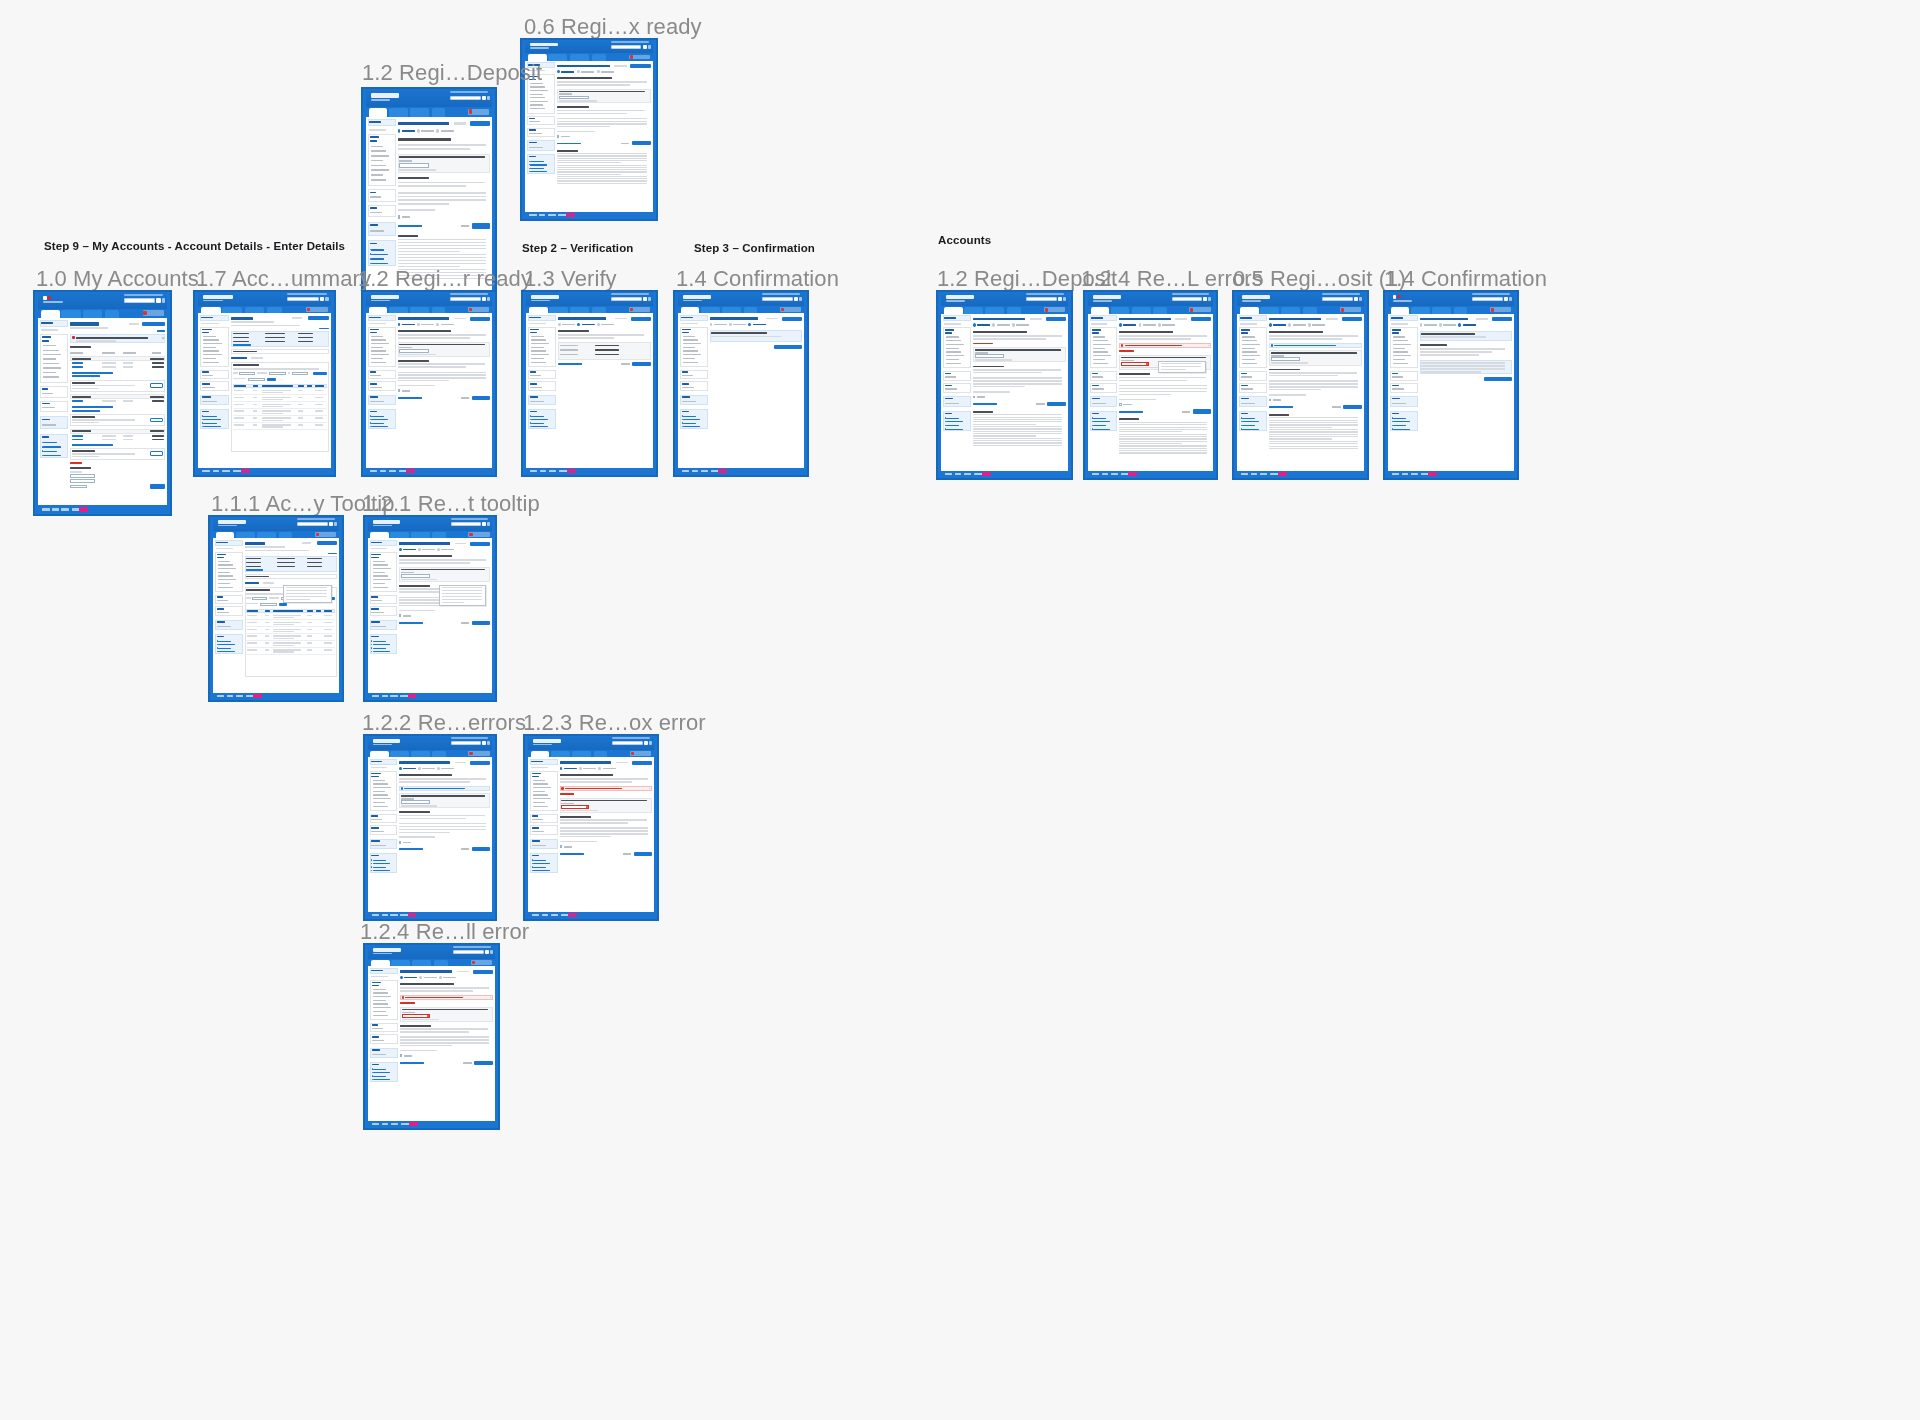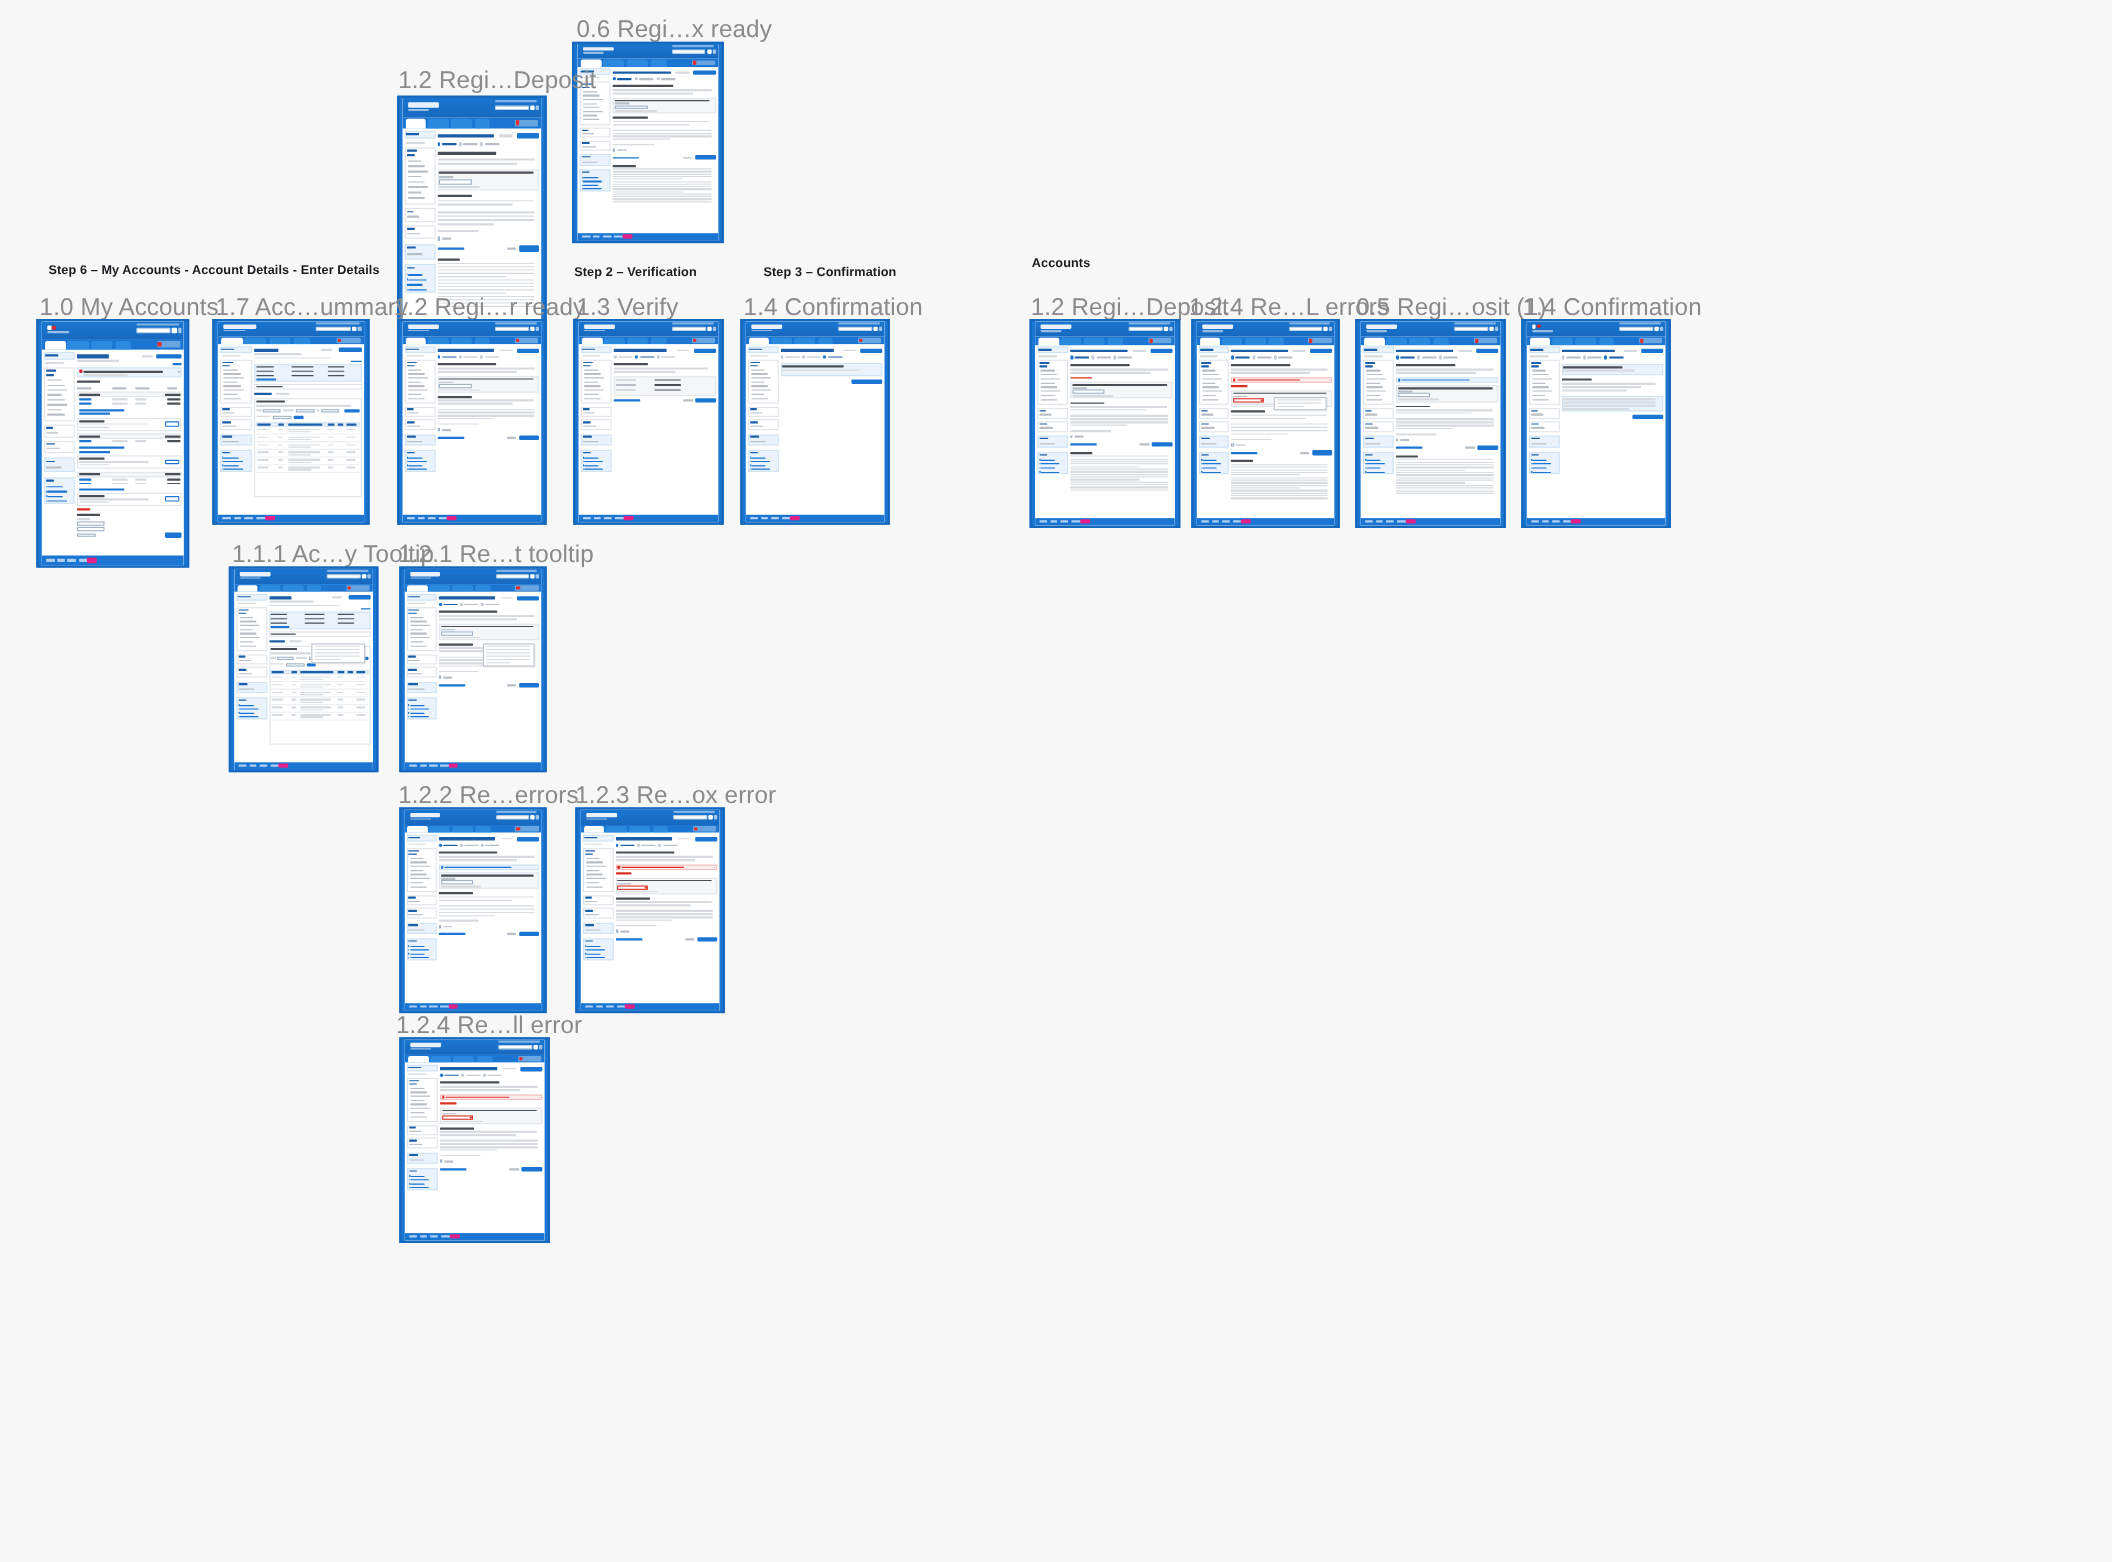--- a/index.html
+++ b/index.html
@@ -152,21 +152,21 @@
   .mk .footer .logo{
     position:absolute; left:32%; top:20%; width:7%; height:58%;
     background:#e0218a; border-radius:1px;
   }
 </style>
 </head>
 <body>
 
 <div class="board">
 
-<div class="group-label" style="left:44px;top:240px;">Step 6 – My Accounts - Account Details - Enter Details</div>
+<div class="group-label" style="left:44px;top:240px;">Step 9 – My Accounts - Account Details - Enter Details</div>
     <div class="group-label" style="left:522px;top:242px;">Step 2 – Verification</div>
     <div class="group-label" style="left:694px;top:242px;">Step 3 – Confirmation</div>
     <div class="group-label" style="left:938px;top:234px;">Accounts</div>
     <div class="art-title" style="left:524px;top:14px;">0.6 Regi…x ready</div>
     <div class="frame" style="left:520px;top:38px;width:138px;height:183px;">
       <div class="page">
         <div class="mk">
           <div class="topbar">
             <div class="brand"></div>
             <div class="brandline"></div>

